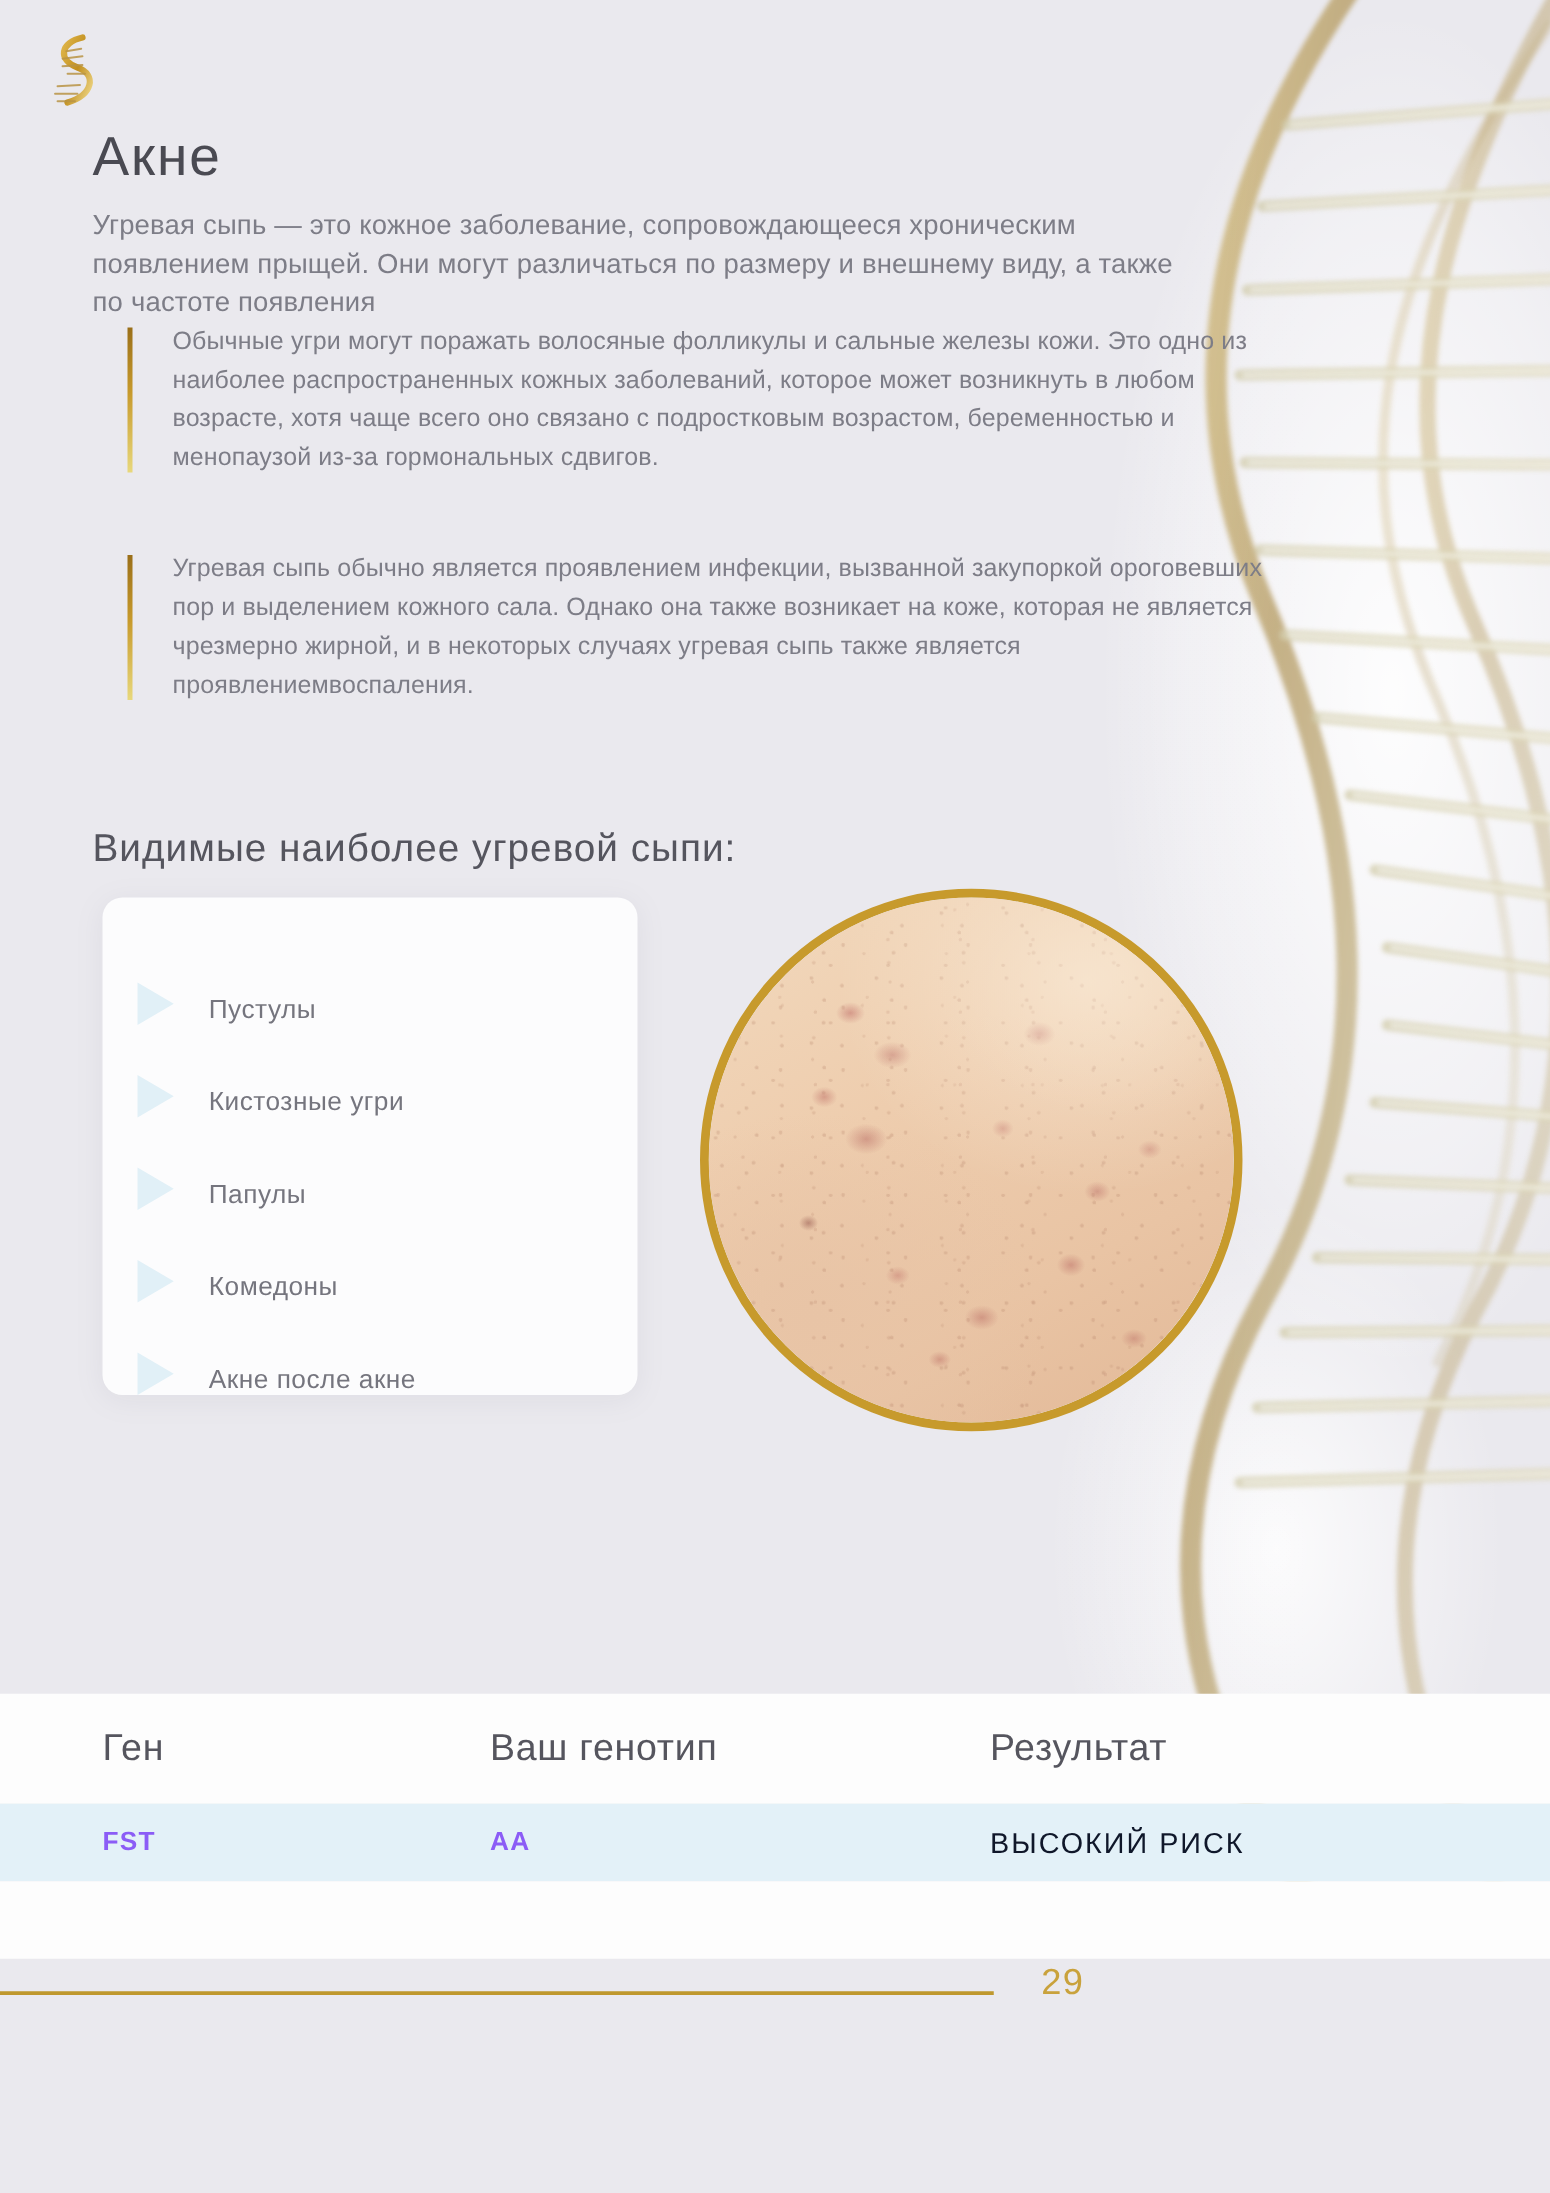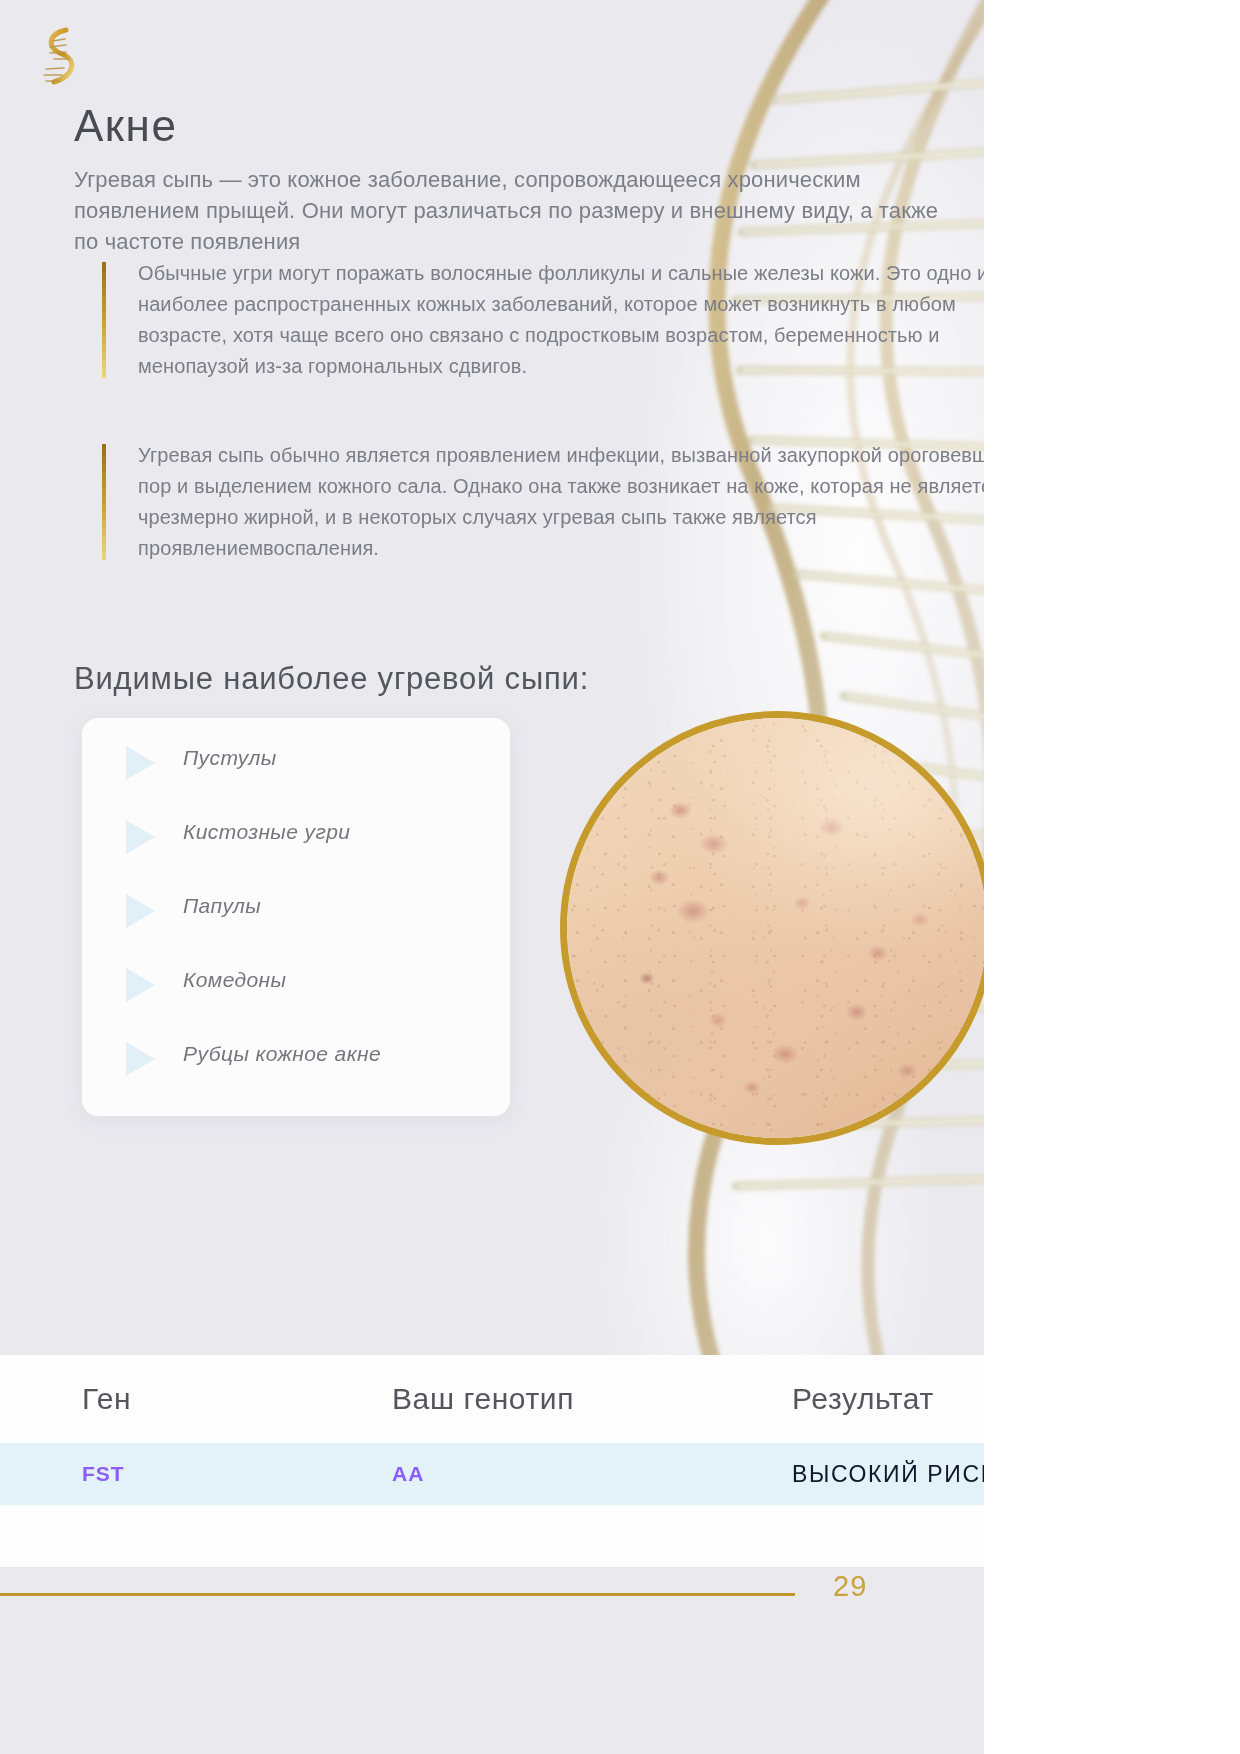--- a/index.html
+++ b/index.html
@@ -5,21 +5,21 @@
   html, body {
     margin: 0;
     padding: 0;
     background: #ffffff;
   }
   body {
     font-family: "Liberation Sans", sans-serif;
   }
   .page {
     position: relative;
-    width: 984px;
+    width: 1240px;
     height: 1754px;
     overflow: hidden;
     background: #eae9ee;
   }
 
   
   .dna-bg {
     position: absolute;
     top: -40px;
     right: -60px;
@@ -132,24 +132,23 @@
     height: 398px;
     background: #fcfcfd;
     border-radius: 16px;
     box-shadow: 0 4px 22px rgba(130,130,150,0.10);
     z-index: 4;
     padding-top: 28px;
     box-sizing: border-box;
   }
   .sign-row {
     display: flex;
-    align-items: flex-start;
+    align-items: flex-end;
     height: 74px;
-    padding-left: 44px;
-    font-style: italic;
+    padding-left: 28px;
   }
   .sign-arrow {
     width: 0;
     height: 0;
     border-top: 17px solid transparent;
     border-bottom: 17px solid transparent;
     border-left: 29px solid #e1f0f7;
     margin-right: 28px;
     flex: none;
   }
@@ -407,21 +406,21 @@
     <div class="sign-row">
       <span class="sign-arrow"></span>
       <span class="sign-label">Папулы</span>
     </div>
     <div class="sign-row">
       <span class="sign-arrow"></span>
       <span class="sign-label">Комедоны</span>
     </div>
     <div class="sign-row">
       <span class="sign-arrow"></span>
-      <span class="sign-label">Рубцы кожное акне</span>
+      <span class="sign-label">Акне после акне</span>
     </div>
   </div>
 
   <div class="skin-circle">
     <div class="skin-art skin-base"></div>
     <div class="skin-art skin-pores"></div>
     <div class="skin-art skin-lesions"></div>
     <div class="skin-art skin-sheen"></div>
   </div>
 

